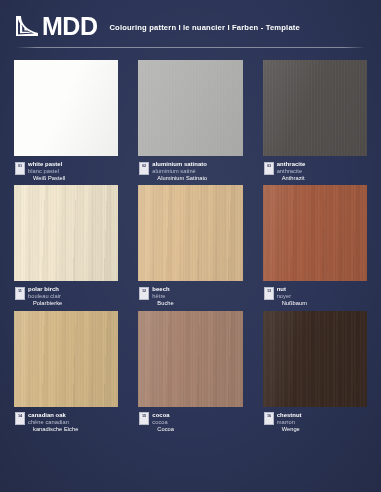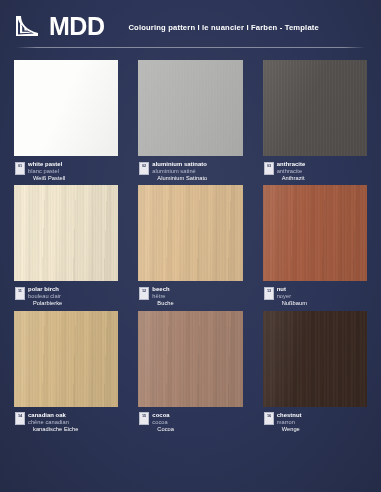--- a/index.html
+++ b/index.html
@@ -39,21 +39,21 @@
     height: 52px;
     padding: 0 14px;
     display: flex;
     align-items: center;
     z-index: 2;
   }
 
   .logo-wrap {
     display: flex;
     align-items: center;
-    gap: 9px;
+    gap: 2px;
   }
 
   .logo-mark {
     width: 26px;
     height: 24px;
     display: block;
     flex: 0 0 auto;
   }
 
   .logo-text {
@@ -63,21 +63,21 @@
     letter-spacing: -0.5px;
     line-height: 1;
     font-family: "Liberation Sans", sans-serif;
   }
 
   .header-title {
     color: #ffffff;
     font-size: 7.6px;
     font-weight: bold;
     letter-spacing: 0.18px;
-    margin-left: 24px;
+    margin-left: 12px;
     white-space: nowrap;
     line-height: 1;
     padding-top: 4px;
   }
 
   
   #header-rule {
     position: absolute;
     left: 16px;
     right: 16px;

